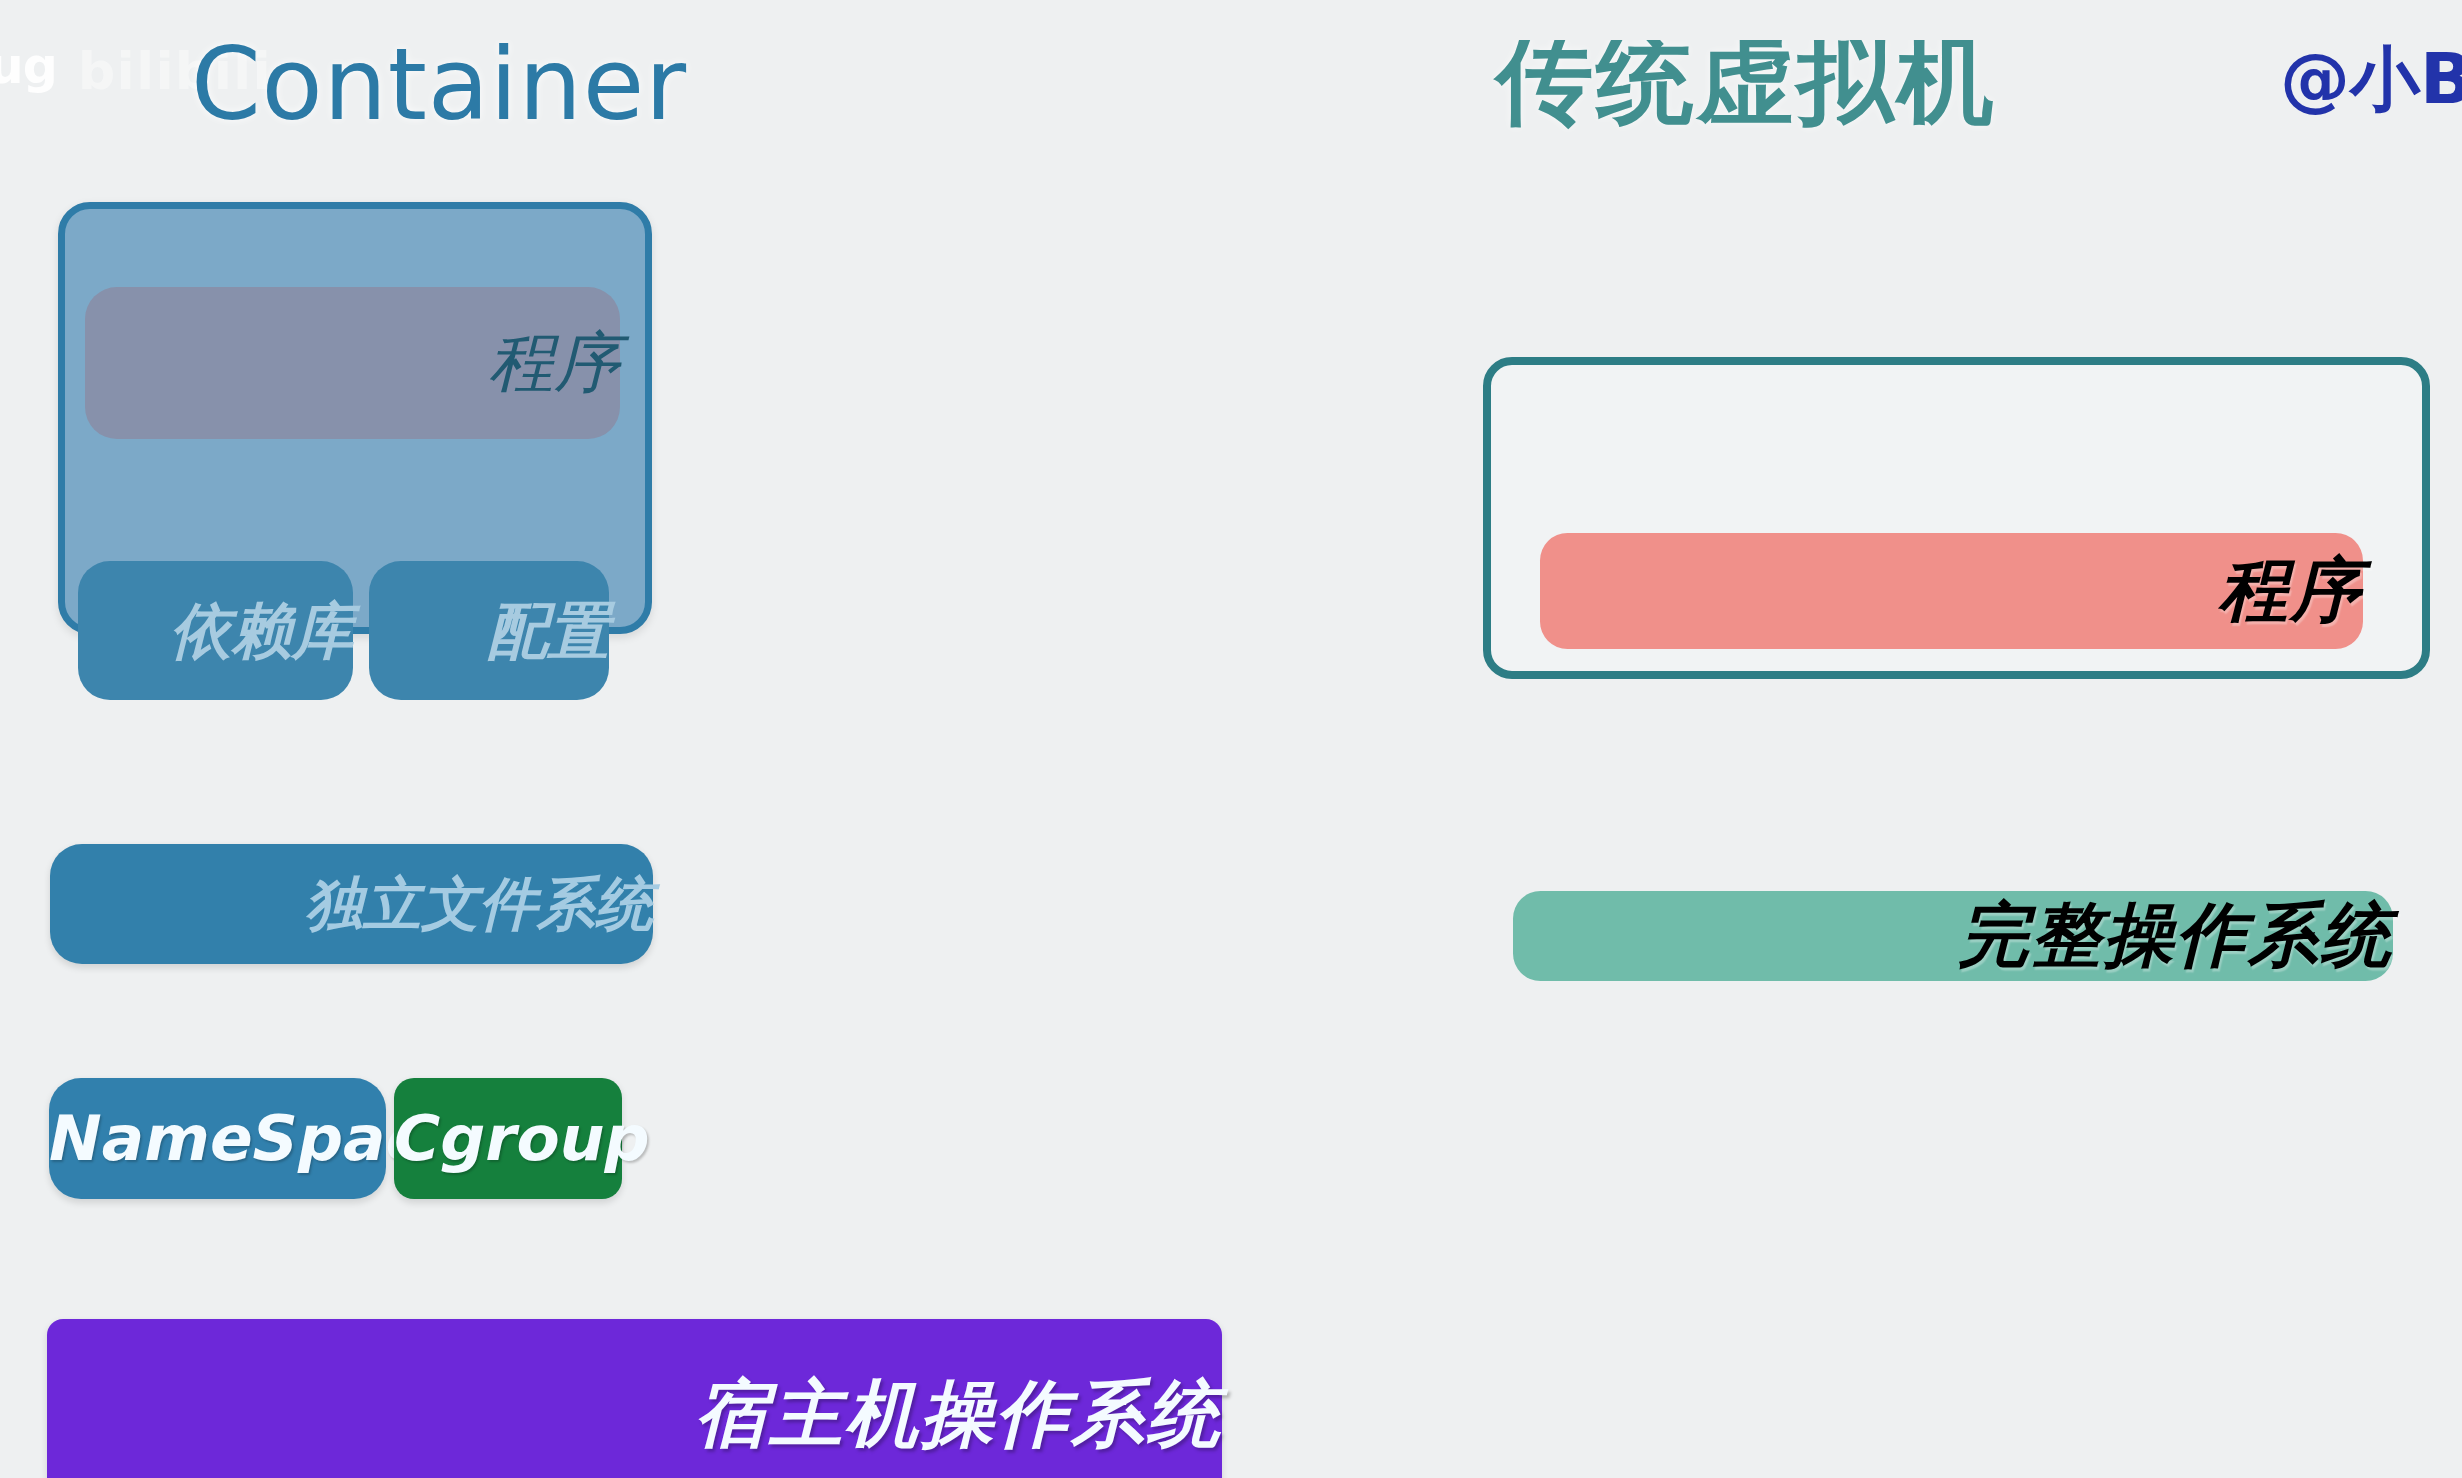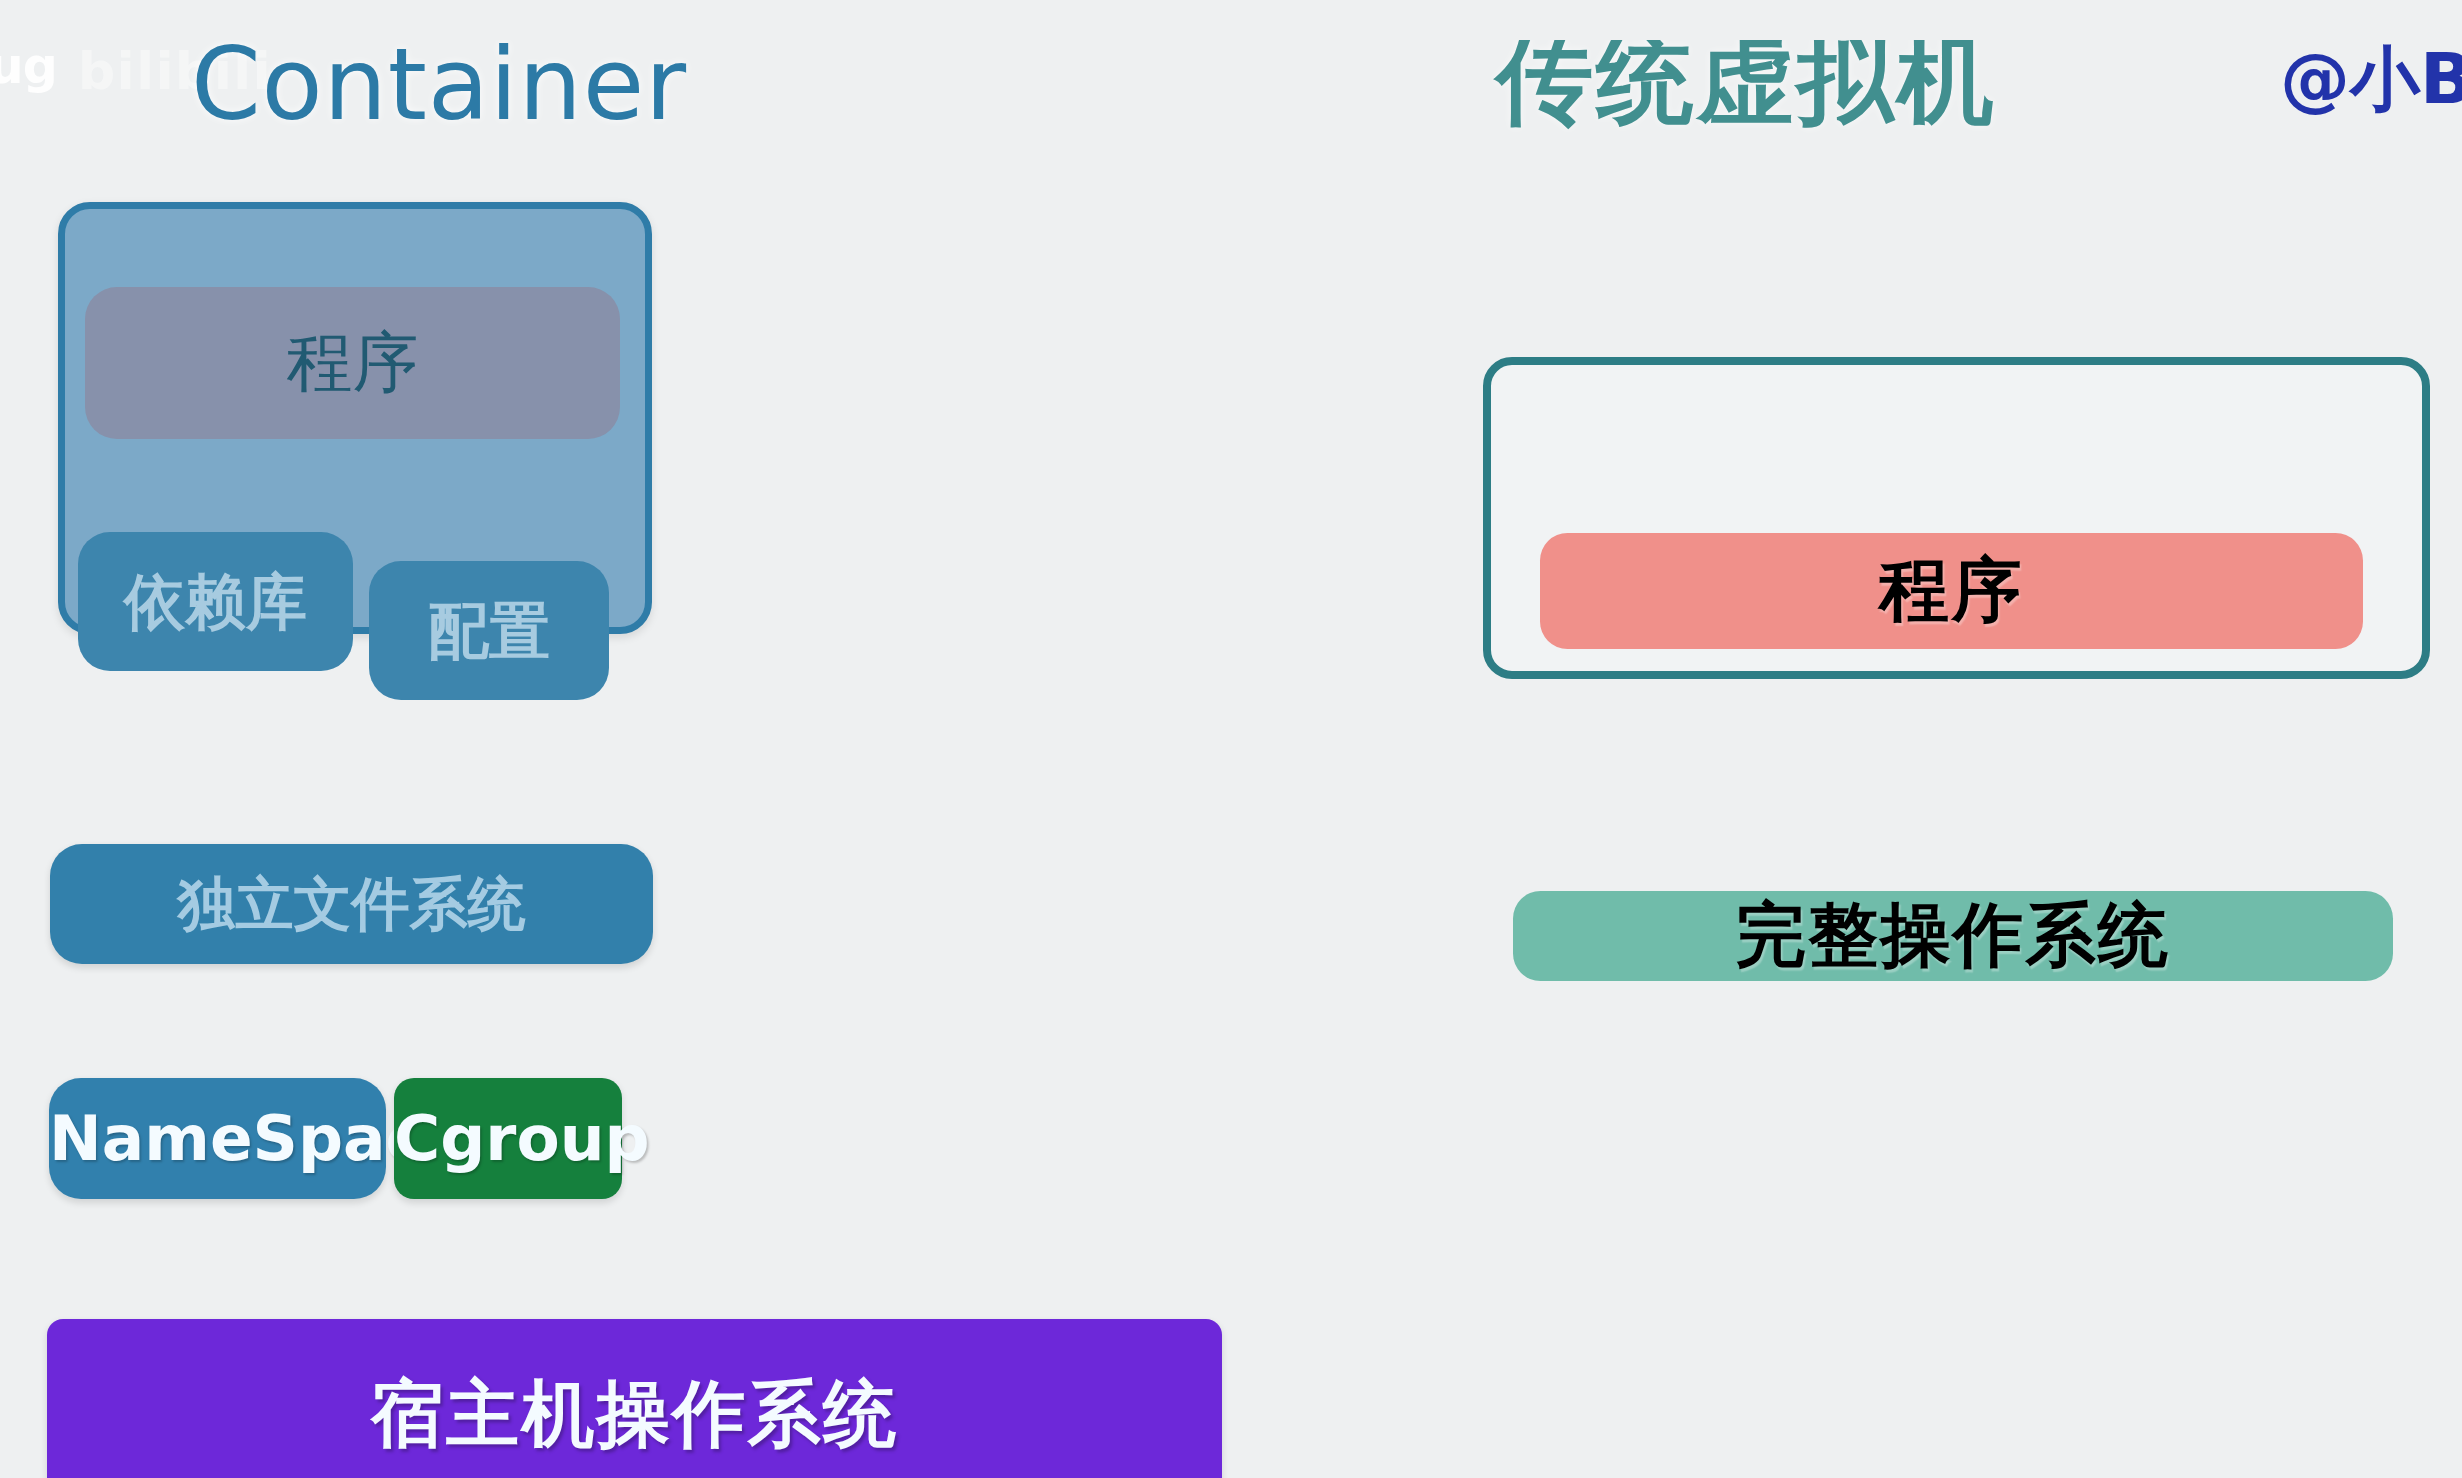--- a/index.html
+++ b/index.html
@@ -102,21 +102,21 @@
     left: 85px;
     top: 247px;
     width: 535px;
     height: 152px;
     background: #8791ab;
     border-radius: 32px;
   }
   .box-lib {
     position: absolute;
     left: 78px;
-    top: 492px;
+    top: 521px;
     width: 275px;
     height: 139px;
     background: #3d85ad;
     border-radius: 32px;
   }
   .box-conf {
     position: absolute;
     left: 369px;
     top: 521px;
     width: 240px;
@@ -220,23 +220,24 @@
     overflow: hidden;
   }
 
   
   .lbl {
     position: absolute;
     left: 0;
     top: 50%;
     width: 100%;
     transform: translateY(-50%);
-    text-align: center;
+    text-align: right;
     line-height: 1.05;
     white-space: nowrap;
+    font-style: italic;
   }
   .lbl-program {
     font-size: 66px;
     font-weight: 400;
     color: #215a72;
   }
   .lbl-muted {
     font-size: 61px;
     font-weight: 700;
     color: #a7cbe0;

